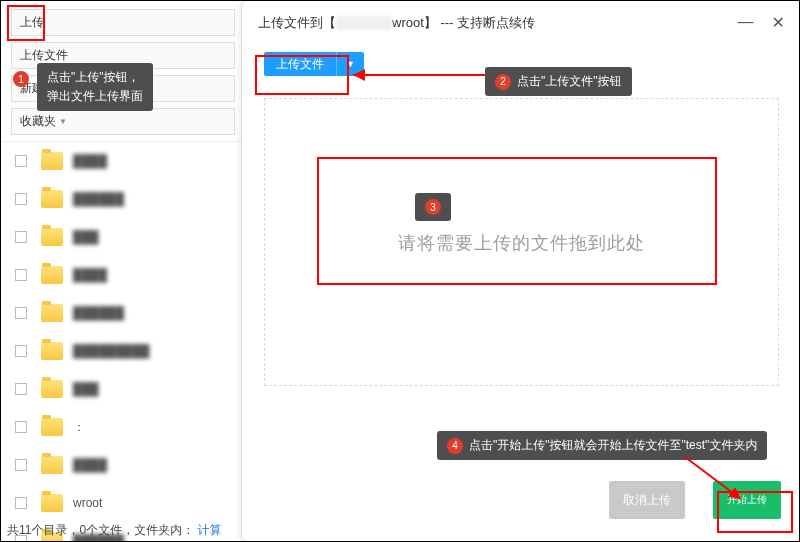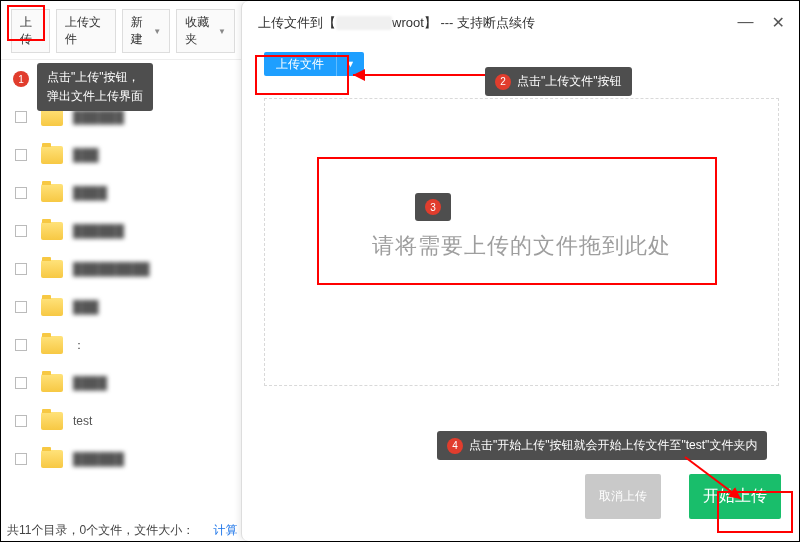--- a/index.html
+++ b/index.html
@@ -1,46 +1,46 @@
 <!DOCTYPE html>
 <html><head>
 <meta charset="utf-8">
 <style>
   * { box-sizing: border-box; margin: 0; padding: 0; font-family: "Microsoft YaHei", Arial, sans-serif; }
   body { width: 800px; height: 542px; background: #fff; position: relative; overflow: hidden; font-size: 12px; color: #333; border:1px solid #000;}
   
   .left-panel { position: absolute; left: 0; top: 0; width: 240px; height: 542px; background: #fff; }
-  .toolbar { display: flex; gap: 6px; padding: 8px 6px 6px 10px; border-bottom: 1px solid #eee; }
+  .toolbar { display: flex; gap: 6px; padding: 8px 6px 6px 10px; border-bottom: 1px solid #eee; flex-direction: column; }
   .tb-btn { padding: 4px 8px; border: 1px solid #ddd; background: #fafafa; font-size: 12px; cursor: pointer; display:flex; align-items:center; gap:3px;}
   .caret { font-size: 8px; color:#888;}
   .file-list { padding: 0 0 0 0; }
   .row { display: flex; align-items: center; height: 38px; padding-left: 14px; }
   .cb { width: 12px; height: 12px; border: 1px solid #bbb; margin-right: 14px; }
   .folder { width: 22px; height: 18px; background: linear-gradient(#ffe27a,#f7c843); border-radius: 2px; margin-right: 10px; position:relative;}
   .folder:before{content:"";position:absolute;top:-3px;left:1px;width:9px;height:4px;background:#f7c843;border-radius:1px 1px 0 0;}
   .fname { color: #555; filter: blur(2px); }
   .fname.clear { filter:none; }
   .status-bar { position:absolute; bottom:4px; left:6px; font-size:12px; color:#444;}
-  .status-bar a{ color:#1a73e8; text-decoration:none;margin-left:16px;}
+  .status-bar a{ color:#1a73e8; text-decoration:none;}
   
   .modal { position: absolute; left: 240px; top: 0; width: 560px; height: 540px; background: #fff; border-left:1px solid #ddd; box-shadow: -2px 0 6px rgba(0,0,0,.08); border-radius: 7px;}
   .modal-head { display:flex; align-items:center; justify-content:space-between; padding: 12px 16px 10px 16px;}
   .modal-title { font-size: 13px; color:#333;}
   .modal-title .mask{ display:inline-block; width:56px; height:14px; background:#f0f0f0; border-radius:2px; vertical-align:middle; filter:blur(1px);}
   .modal-ctrl { display:flex; gap:18px; font-size:16px; color:#555;}
   .modal-ctrl span{cursor:pointer;}
   .modal-body { padding: 10px 22px 0 22px;}
   .upload-btn { display:inline-flex; align-items:center; background:#1e9fff; color:#fff; font-size:12px; border-radius:2px; overflow:hidden;}
   .upload-btn .lab{ padding:0 12px;}
   .upload-btn .dd{ padding:7px 9px; border-left:1px solid rgba(255,255,255,.3); font-size:9px;}
   .dropzone { margin-top: 22px; height: 288px; border: 1px dashed #d9d9d9; position:relative;}
-  .drag-text { position:absolute; left:0; right:0; top:132px; text-align:center; font-size:22px; color:#9e9e9e; letter-spacing:1px;}
+  .drag-text { position:absolute; left:0; right:0; top:132px; text-align:center; font-size:18px; color:#9e9e9e; letter-spacing:1px;}
   .modal-foot { position:absolute; right:20px; bottom:22px; display:flex; gap:28px;}
   .btn-cancel { background:#c9c9c9; color:#fff; padding:8px 14px; font-size:12px; border:none; border-radius:2px;}
-  .btn-start { background:#19be6b; color:#fff; padding:12px 14px; font-size:16px; border:none; border-radius:2px;}
+  .btn-start { background:#19be6b; color:#fff; padding:12px 14px; font-size:10px; border:none; border-radius:2px;}
   
   .anno-box { position:absolute; border:2px solid #ff0000; pointer-events:none;}
   .tip { position:absolute; background:#4e4e4e; color:#fff; font-size:12px; padding:6px 10px; border-radius:3px; display:flex; align-items:center; gap:6px;}
   .tip .num, .num-badge { width:16px; height:16px; border-radius:50%; background:#e13d2d; color:#fff; font-size:10px; display:inline-flex; align-items:center; justify-content:center; flex:0 0 auto;}
   .num-standalone{position:absolute;}
   .arrow { position:absolute; pointer-events:none;}
   .arrow svg{overflow:visible;}
 </style>
 </head>
 <body>
@@ -104,30 +104,30 @@
         <span class="fname clear">：</span>
       </div>
     <div class="row">
         <span class="cb"></span>
         <span class="folder"></span>
         <span class="fname">████</span>
       </div>
     <div class="row">
         <span class="cb"></span>
         <span class="folder"></span>
-        <span class="fname clear">test</span>
+        <span class="fname clear">wroot</span>
       </div>
     <div class="row">
         <span class="cb"></span>
         <span class="folder"></span>
         <span class="fname">██████</span>
       </div>
   </div>
   <div class="status-bar">
-    <span>共11个目录，0个文件，文件大小：</span>
+    <span>共11个目录，0个文件，文件夹内：</span>
     <a href="#">计算</a>
   </div>
 </div>
 
 <div class="modal">
   <div class="modal-head">
     <div class="modal-title">
       <span>上传文件到【</span><span class="mask"></span><span>wroot】 --- 支持断点续传</span>
     </div>
     <div class="modal-ctrl">

